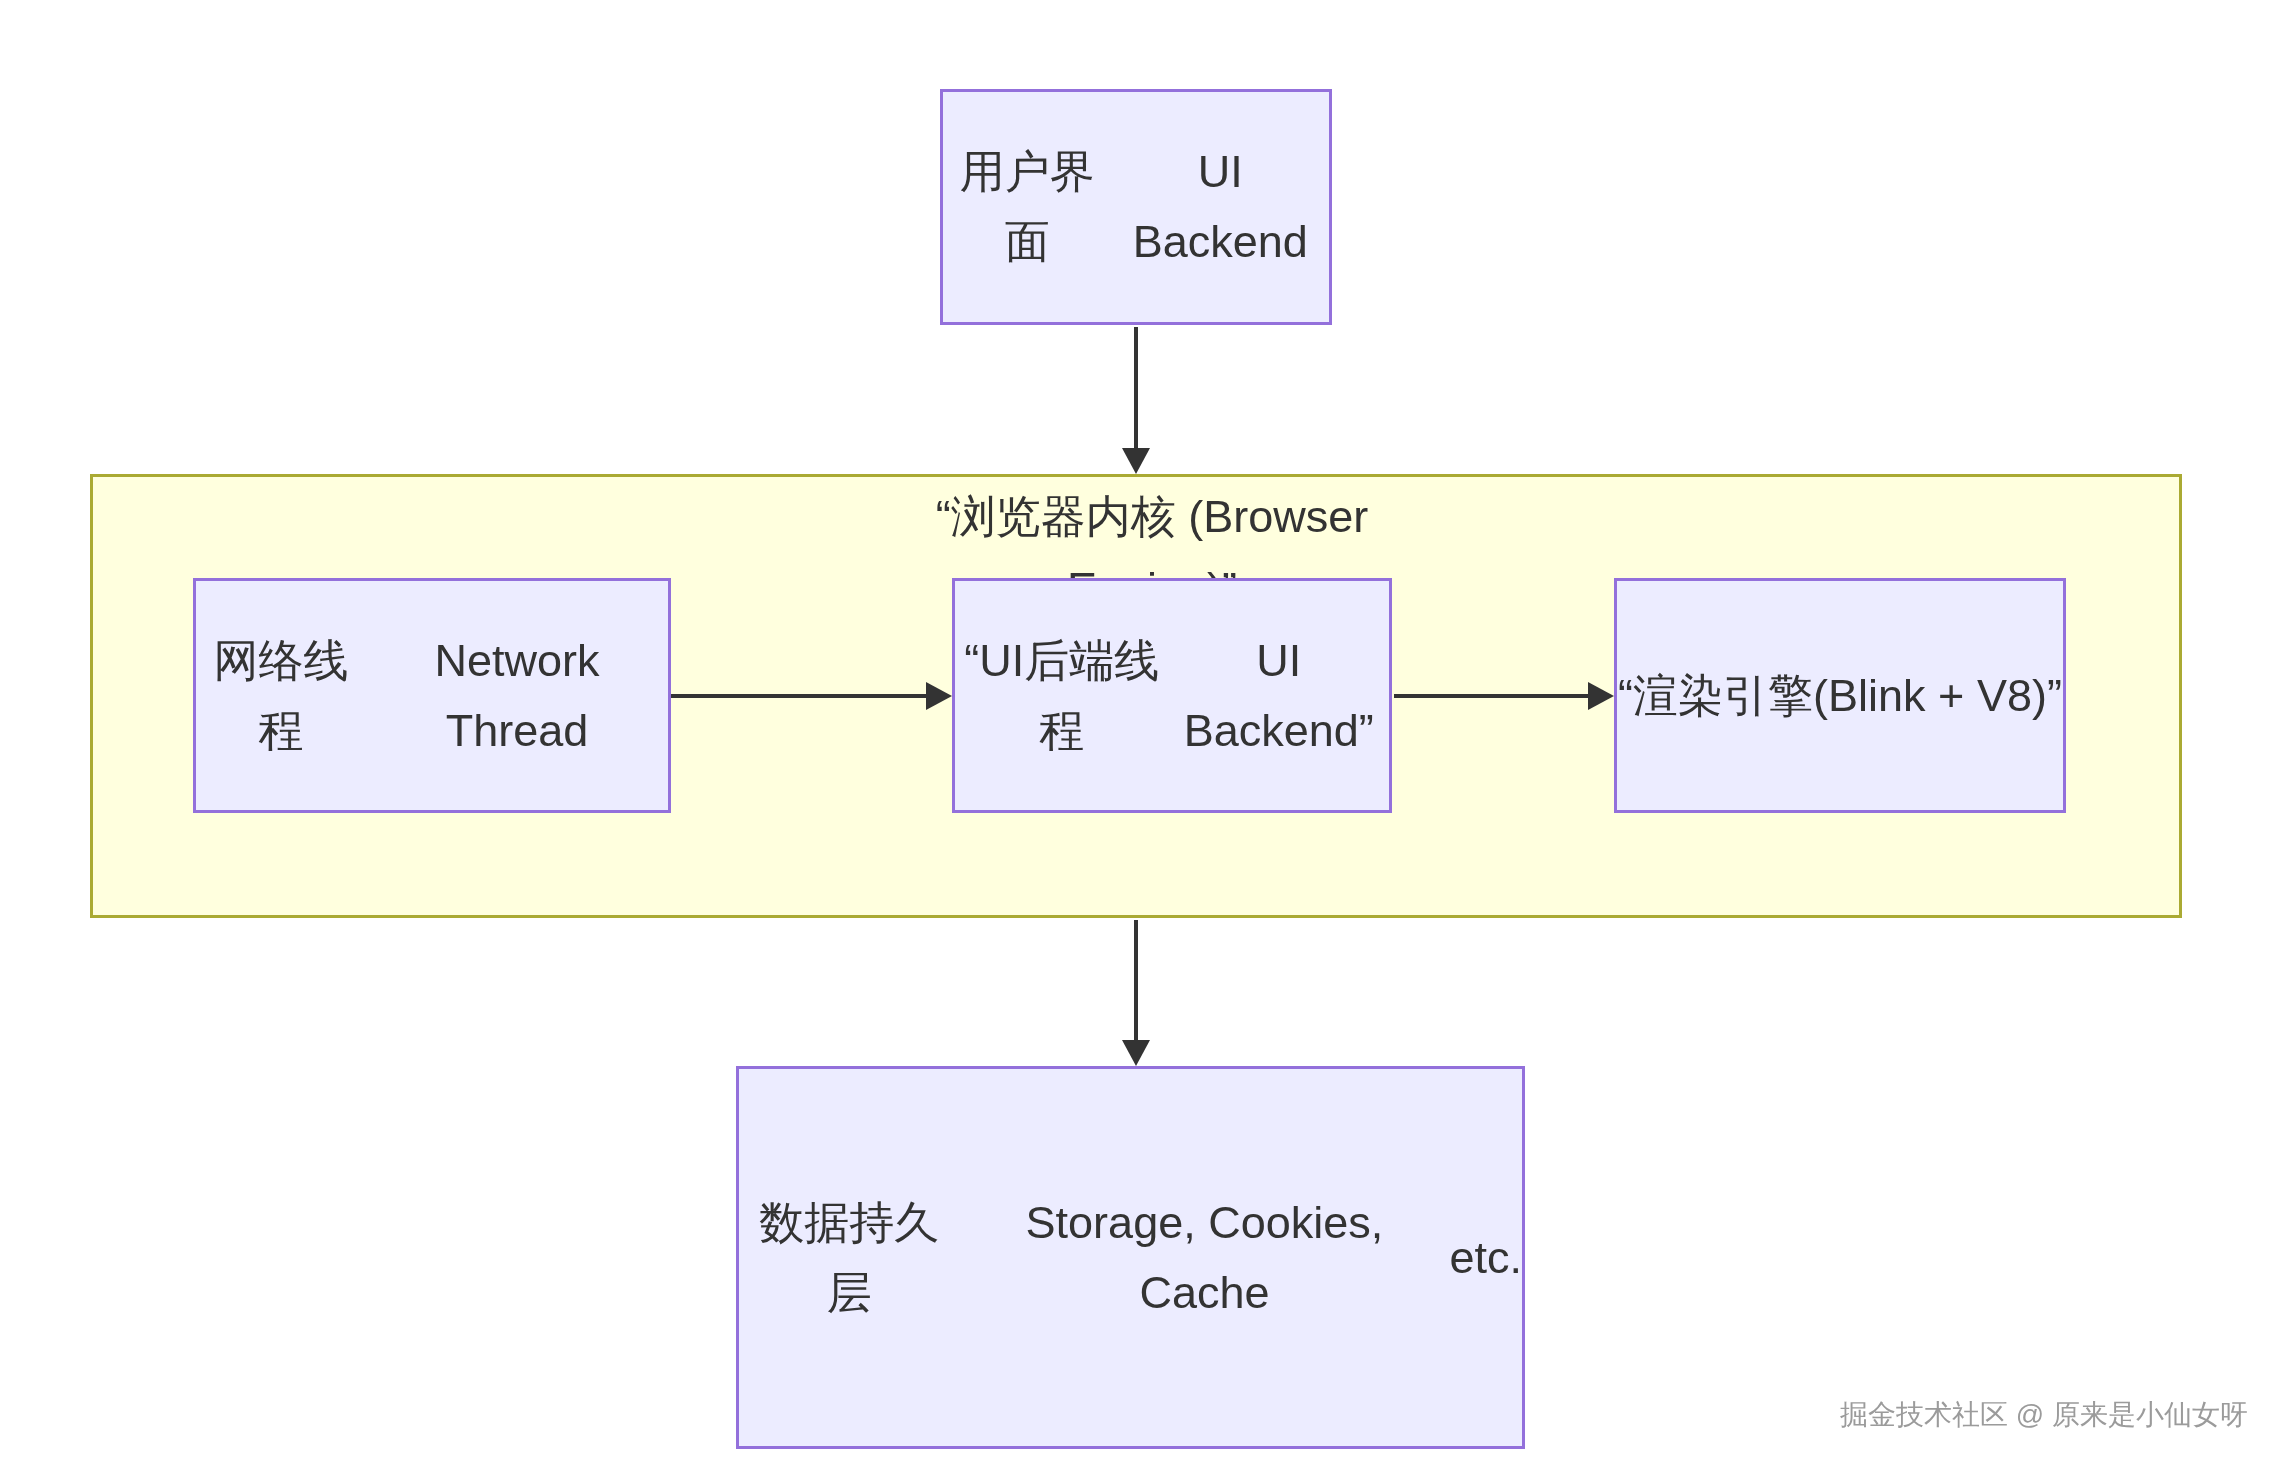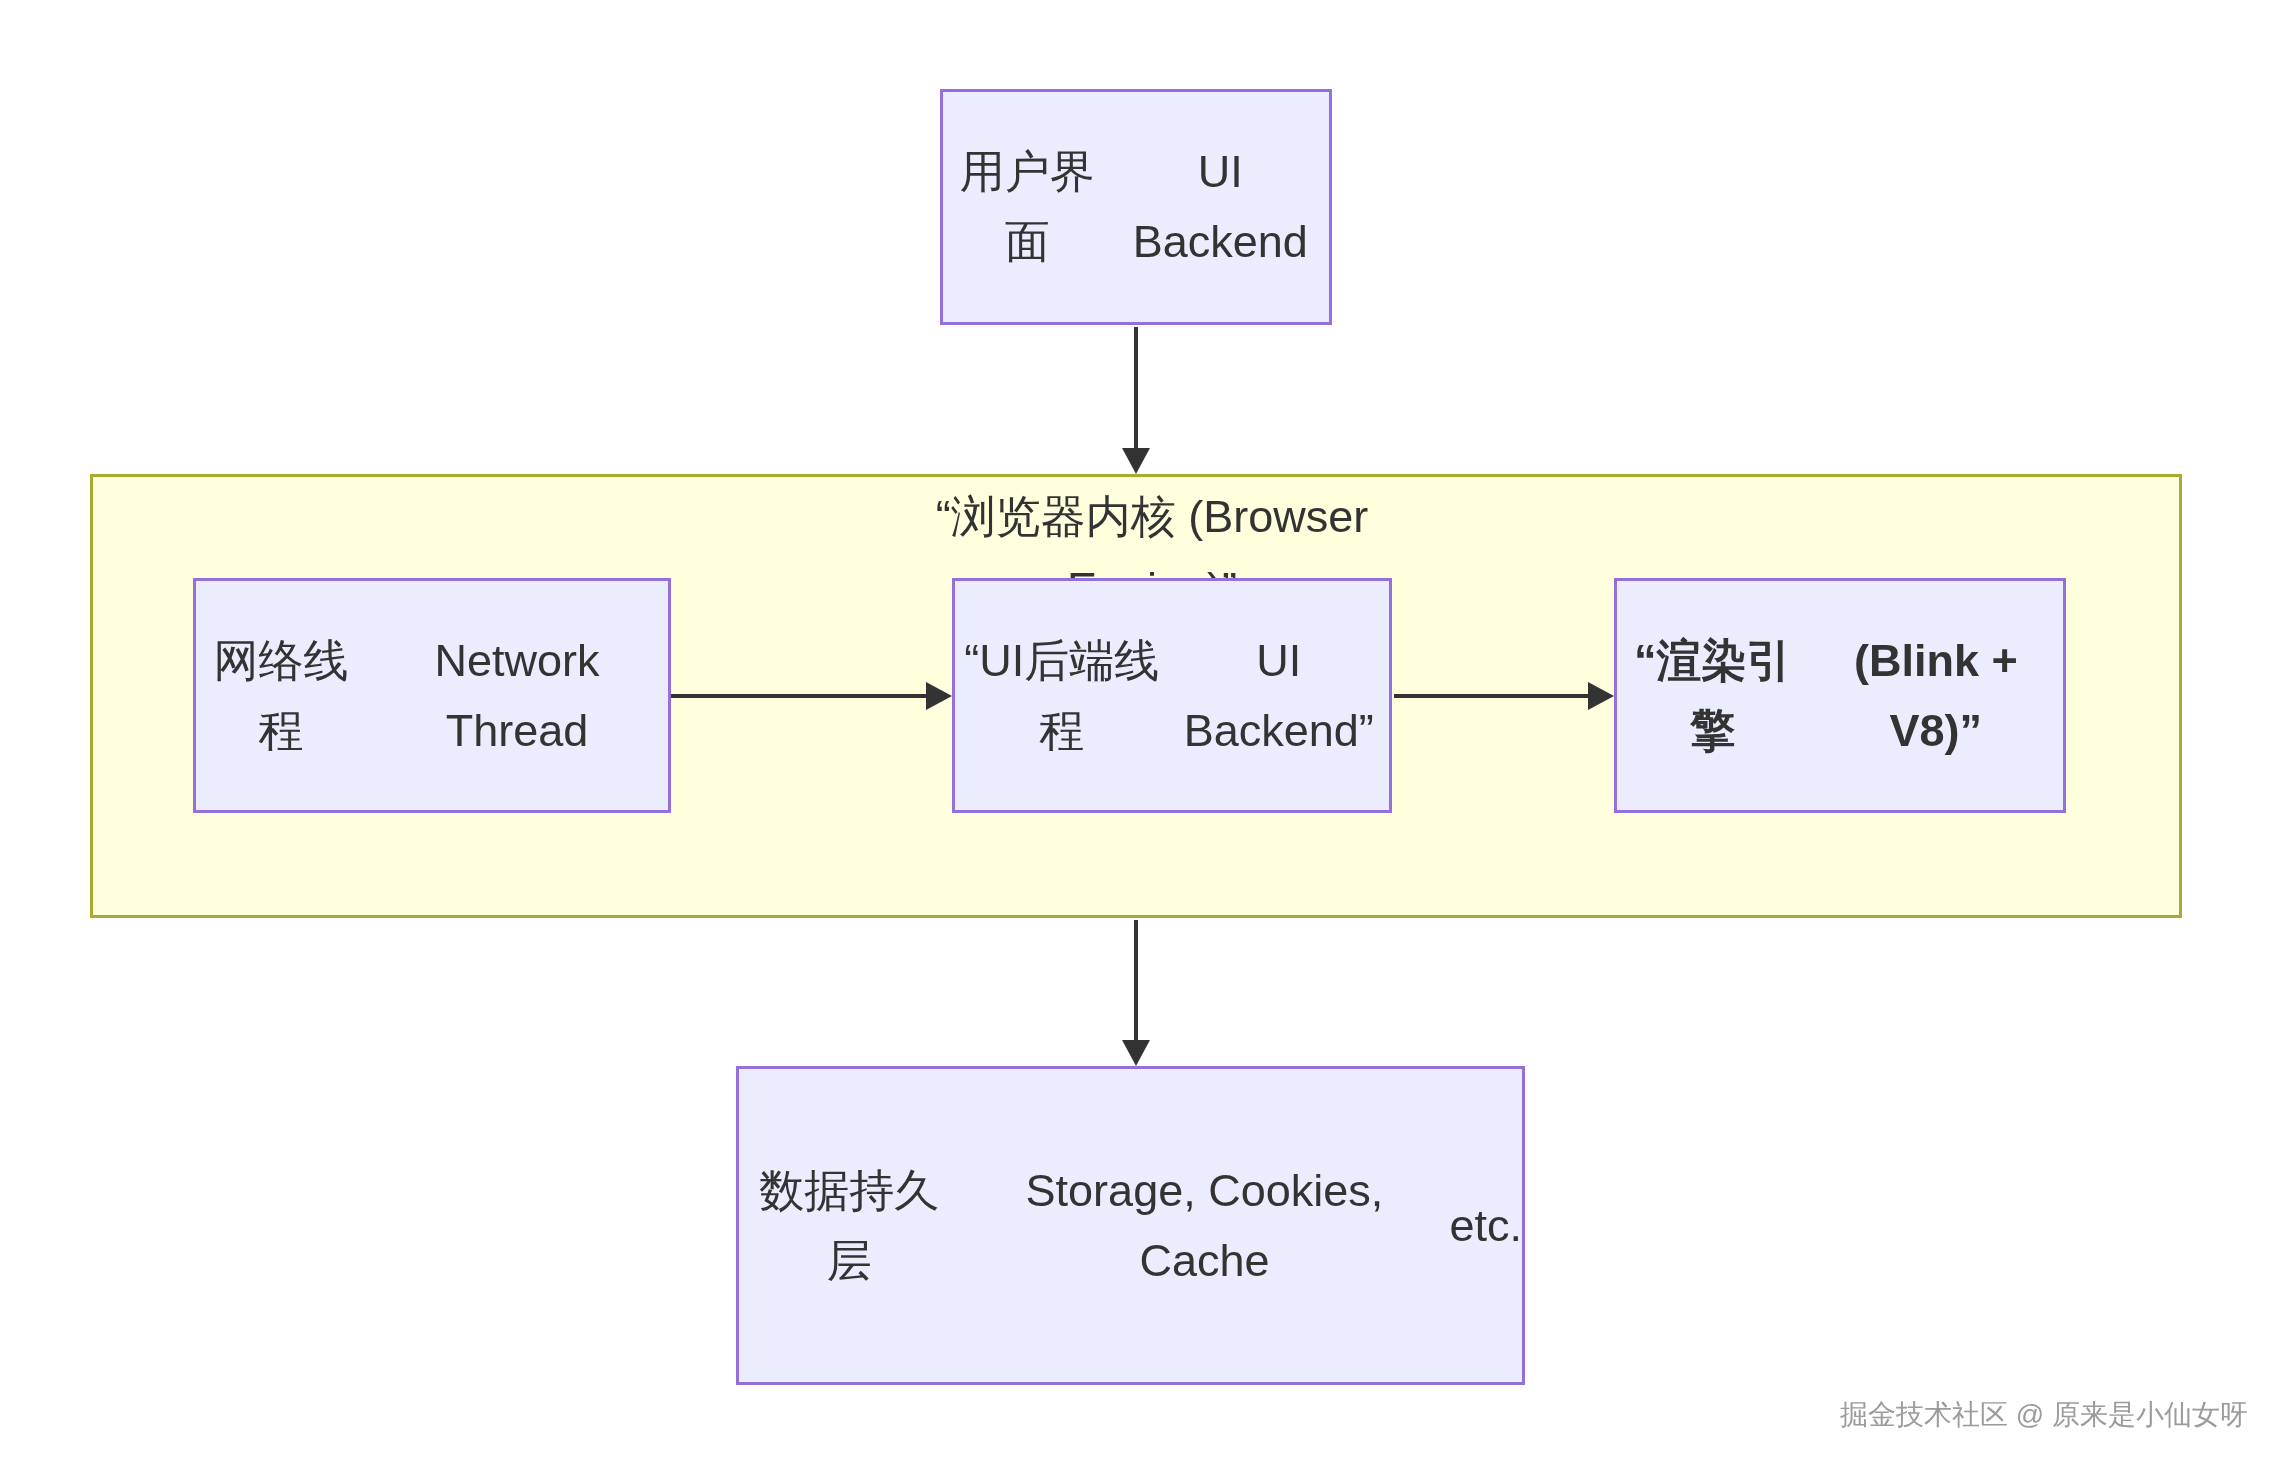--- a/index.html
+++ b/index.html
@@ -30,22 +30,22 @@
     align-items: center;
     text-align: center;
     color: var(--text);
     font-size: 45px;
     line-height: 70px;
     z-index: 3;
   }
   .node-ui-thread      { left: 940px;  top: 89px;   width: 392px; height: 236px; }
   .node-network-thread { left: 193px;  top: 578px;  width: 478px; height: 235px; }
   .node-ui-backend     { left: 952px;  top: 578px;  width: 440px; height: 235px; }
-  .node-render-engine  { left: 1614px; top: 578px;  width: 452px; height: 235px; font-weight: bold; }
-  .node-storage        { left: 736px;  top: 1066px; width: 789px; height: 319px; }
+  .node-render-engine  { left: 1614px; top: 578px;  width: 452px; height: 235px; }
+  .node-storage        { left: 736px;  top: 1066px; width: 789px; height: 383px; }
   .cluster {
     position: absolute;
     left: 90px; top: 474px; width: 2092px; height: 444px;
     background: var(--cluster-fill);
     border: 3px solid var(--cluster-border);
     z-index: 1;
   }
   .cluster-title {
     position: absolute;
     left: 90px; top: 481px; width: 2092px;

